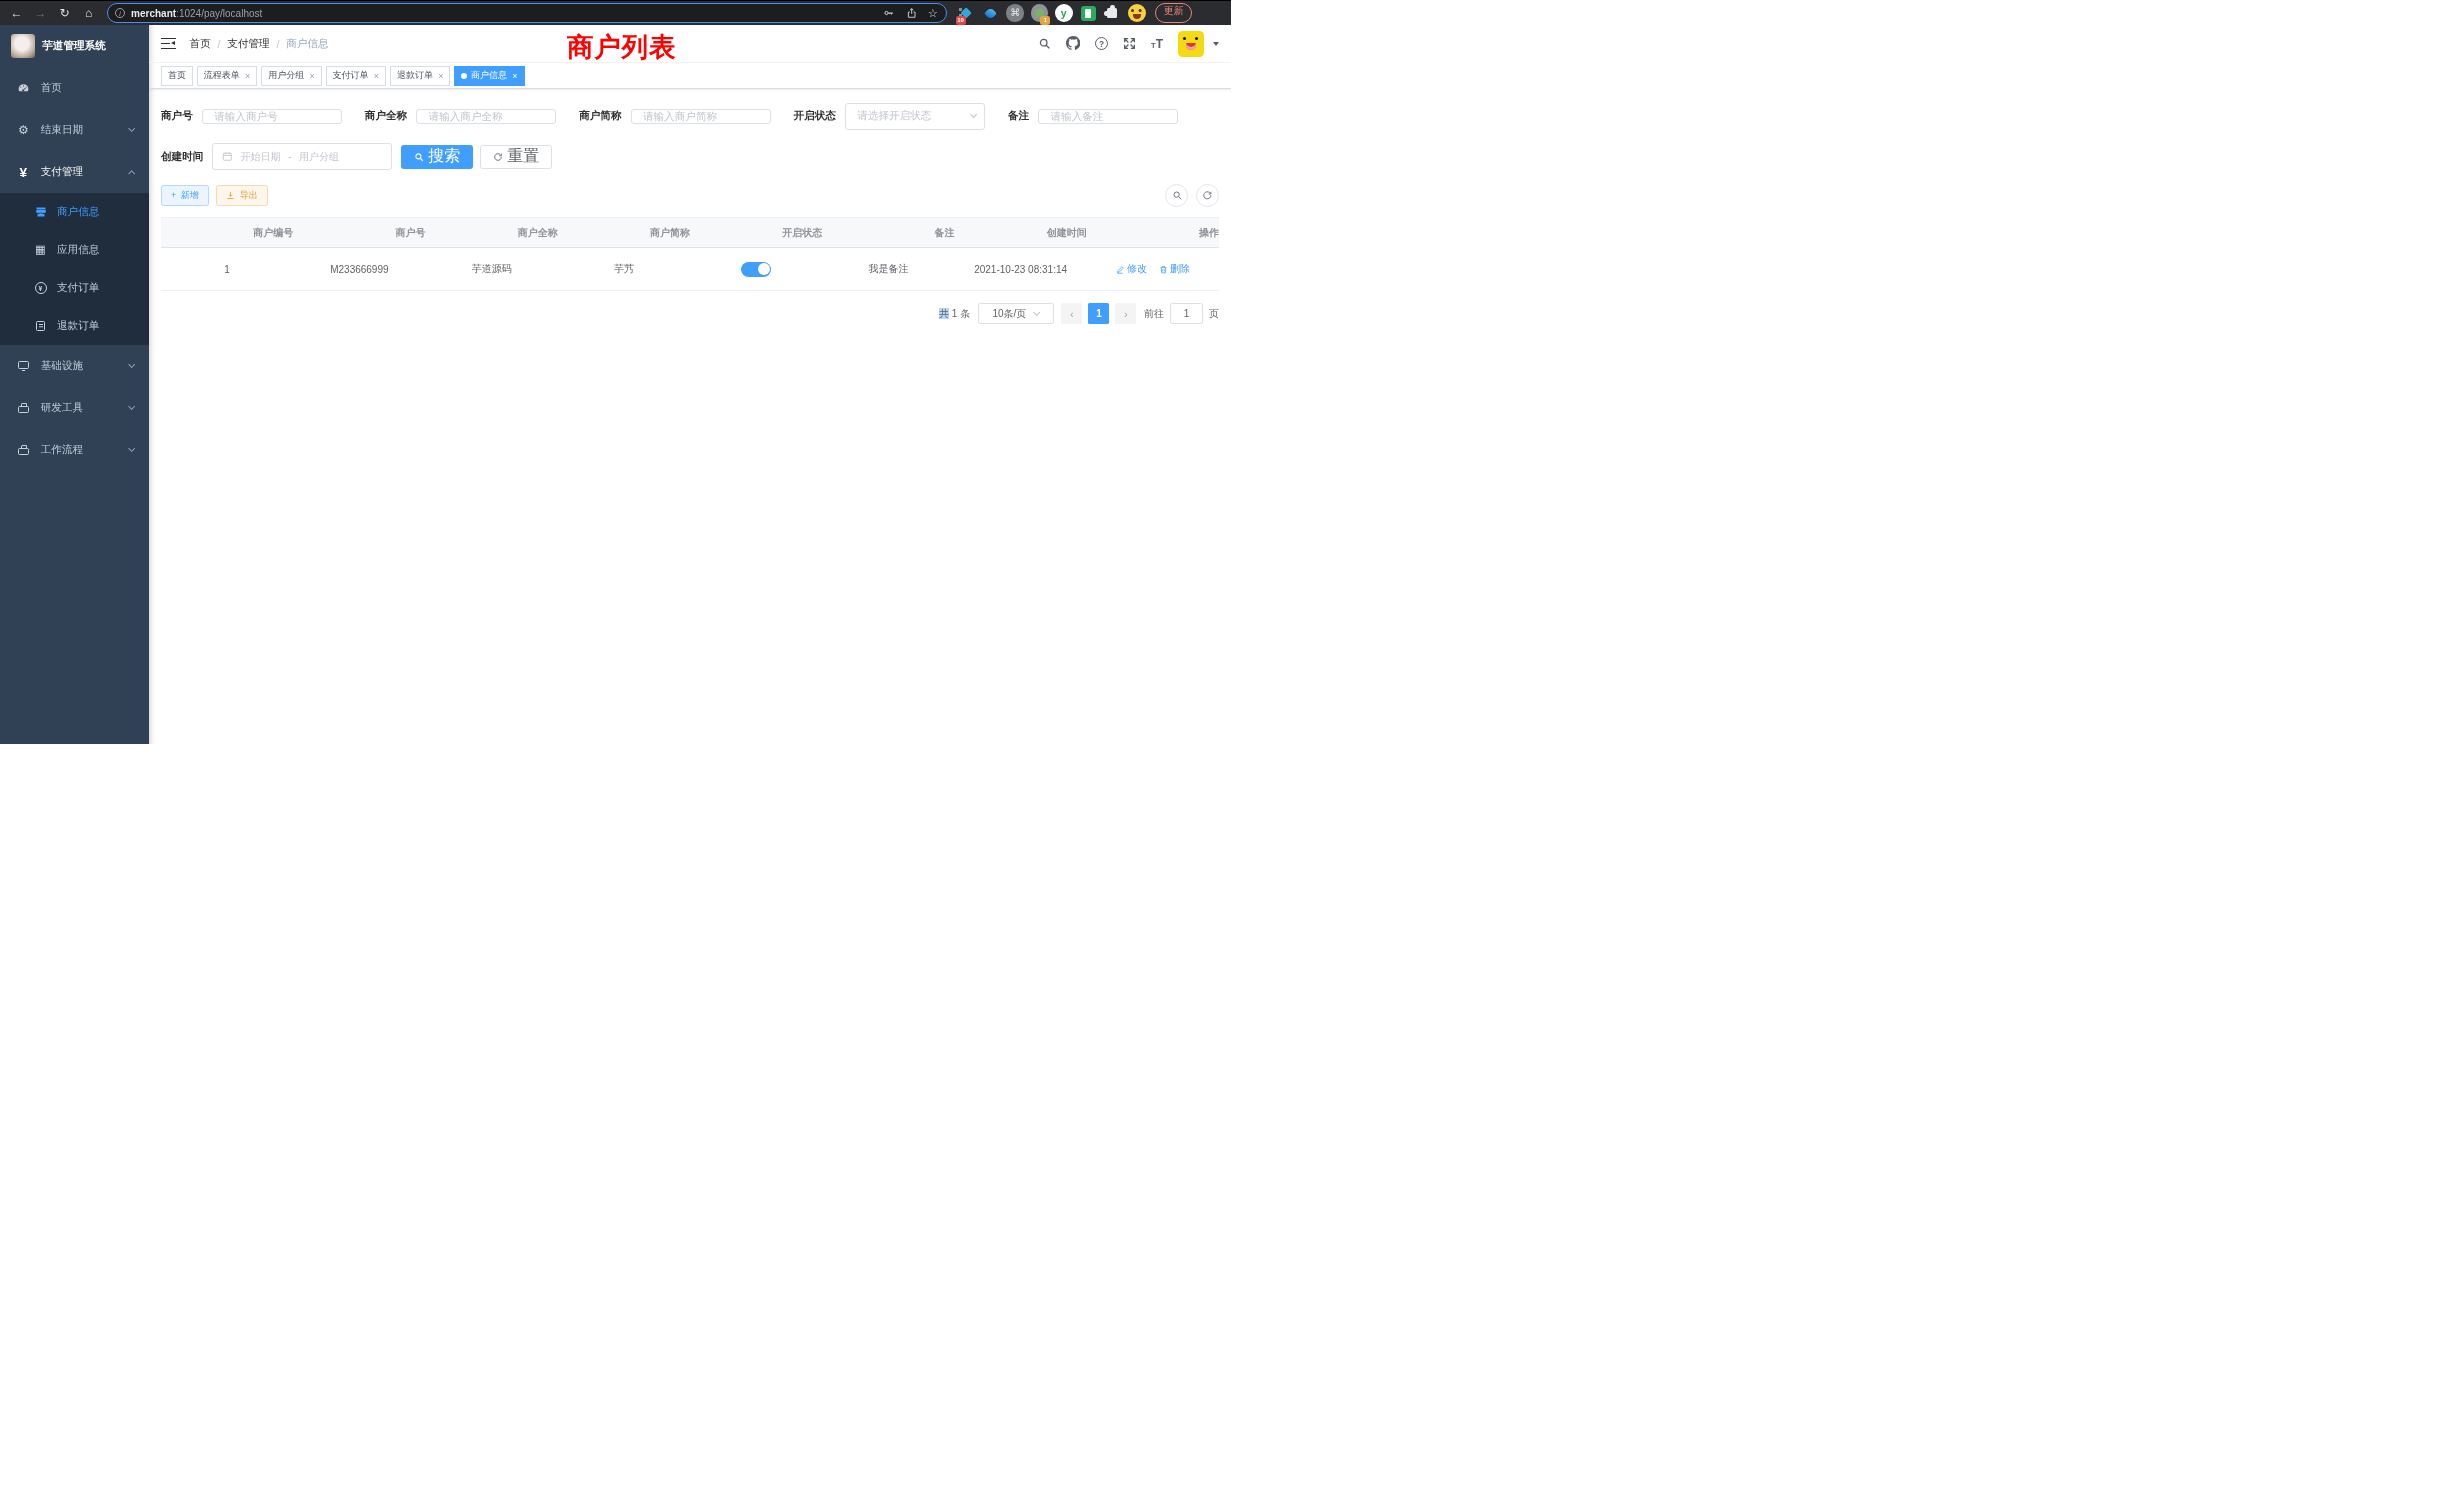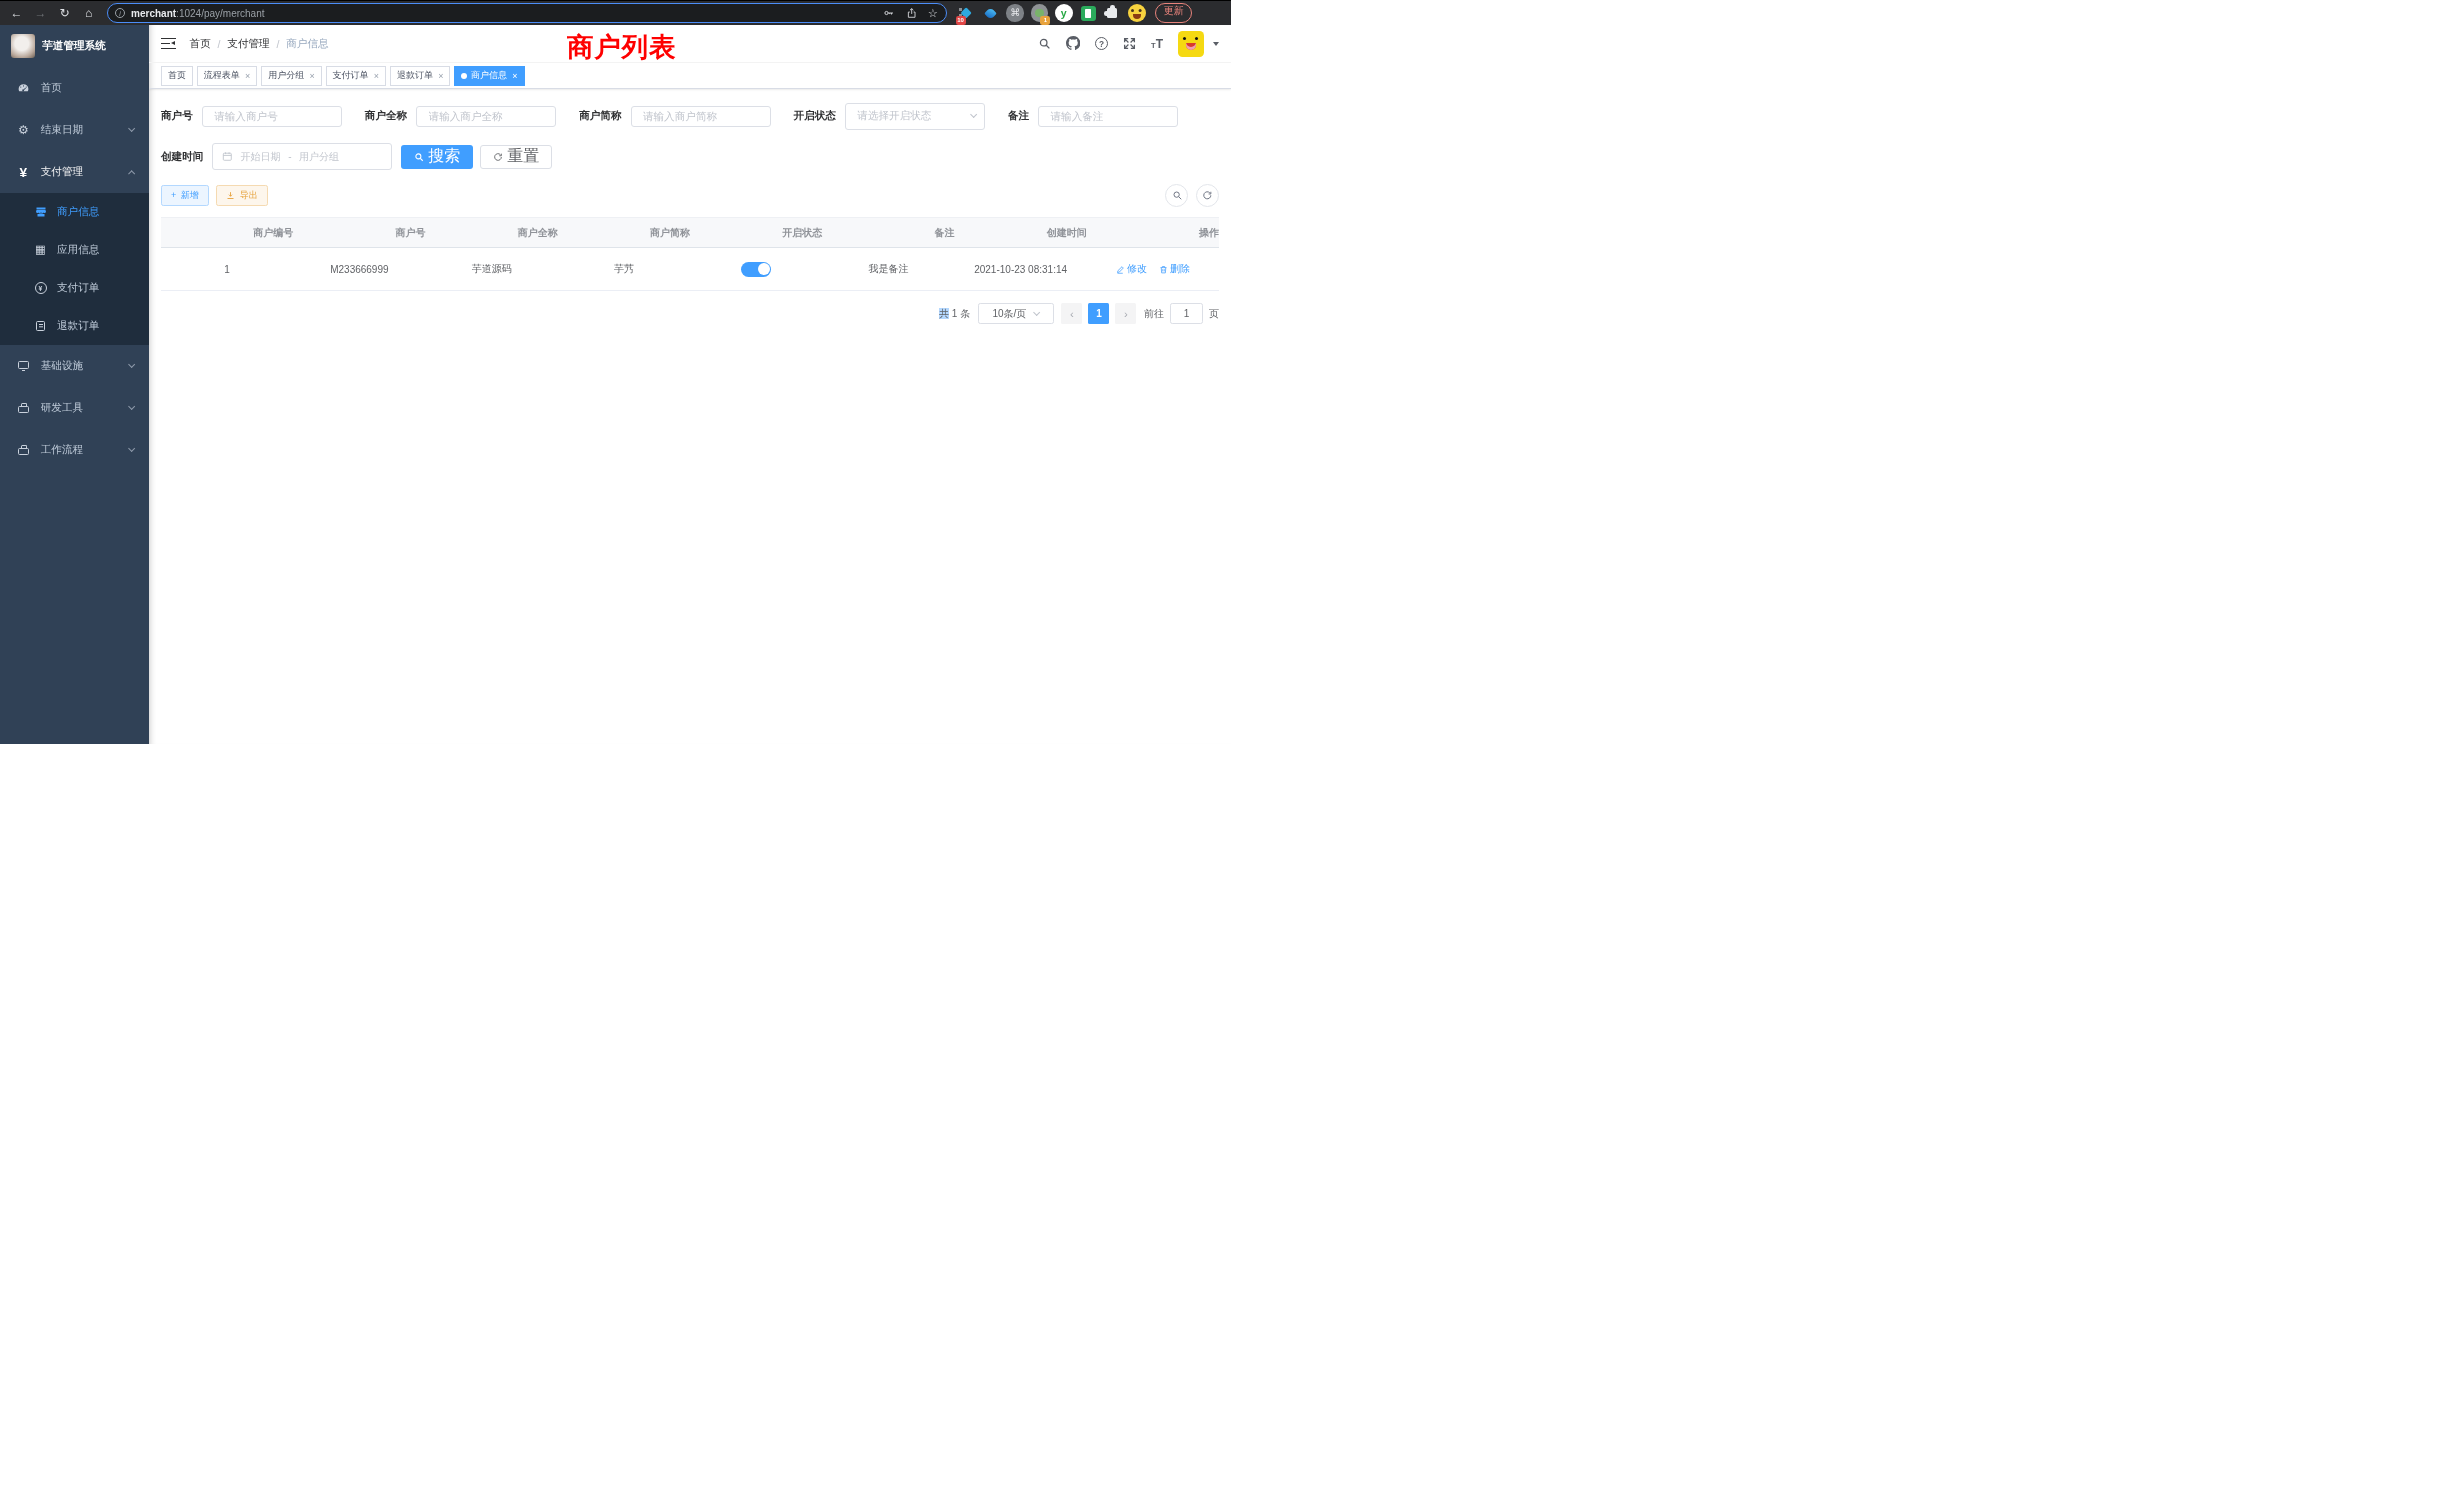--- a/index.html
+++ b/index.html
@@ -97,21 +97,21 @@
   .tab .x{font-size:9px;color:#9aa3af;margin-left:1.5px;}
   .tab.active{background:#409EFF;border-color:#409EFF;color:#fff;}
   .tab.active .x{color:#fff;}
   .dot{width:6px;height:6px;border-radius:50%;background:#fff;}
 
   
   .page{padding:13.6px 12px 0;position:relative;}
   .frow{display:flex;align-items:center;margin-bottom:13.6px;}
   .fgroup{display:flex;align-items:center;margin-right:23px;}
   .flabel{font-size:10.6px;font-weight:bold;color:#303133;margin-right:9px;white-space:nowrap;}
-  .inp{height:21px;border:0.8px solid #dcdfe6;border-radius:3px;padding:0 11.4px;font-size:10.6px;color:#606266;width:140px;background:#fff;outline:none;font-family:inherit;}
+  .inp{height:15px;border:0.8px solid #dcdfe6;border-radius:3px;padding:0 11.4px;font-size:10.6px;color:#606266;width:140px;background:#fff;outline:none;font-family:inherit;}
   .inp::placeholder{color:#c0c4cc;}
   .selbox{height:27px;border:0.8px solid #dcdfe6;border-radius:3px;padding:0 7.6px 0 11.4px;display:flex;align-items:center;width:140px;background:#fff;cursor:pointer;}
   .selbox .ph{font-size:10.6px;color:#c0c4cc;flex:1;}
   .sel-ar{width:5.3px;height:5.3px;border-right:1.1px solid #c0c4cc;border-bottom:1.1px solid #c0c4cc;transform:rotate(45deg);margin-top:-3px;}
   .daterange{height:27px;border:0.8px solid #dcdfe6;border-radius:3px;display:flex;align-items:center;padding:0 9px;gap:7.6px;width:180px;background:#fff;cursor:text;}
   .daterange .ph{font-size:10px;color:#c0c4cc;}
   .daterange .dash{color:#c0c4cc;font-size:10px;}
   .btn{display:inline-flex;align-items:center;gap:4.5px;border-radius:3px;font-size:16px;cursor:pointer;border:0.8px solid transparent;justify-content:center;}
   .btn-search{height:24px;padding:0 11.4px;background:#409EFF;color:#fff;margin-left:9px;}
   .btn-reset{height:24px;padding:0 11.4px;background:#fff;border-color:#dcdfe6;color:#606266;margin-left:7.6px;}
@@ -142,21 +142,21 @@
 <body>
 
 <div class="browser-bar">
   <div class="nav-ic">←</div>
   <div class="nav-ic disabled">→</div>
   <div class="nav-ic">↻</div>
   <div class="nav-ic">⌂</div>
 
   <div class="url-pill">
     <span class="info-ic">i</span>
-    <span class="url-text"><b>merchant</b><span class="rest">:1024/pay/merchant</span></span>
+    <span class="url-text"><b>merchant</b><span class="rest">:1024/pay/localhost</span></span>
     <span class="pill-right">
       <svg width="12" height="12" viewBox="0 0 24 24" fill="none" stroke="currentColor" stroke-width="2">
           <circle cx="7" cy="12" r="3.2"></circle>
           <path d="M10.2 12H20m-3 0v3m-3.5-3v2.2"></path>
         </svg>
       <svg width="11.4" height="12" viewBox="0 0 24 24" fill="none" stroke="currentColor" stroke-width="2">
           <path d="M12 3v11M8.5 6L12 2.8 15.5 6"></path>
           <path d="M8 10H5v11h14V10h-3"></path>
         </svg>
       <span class="star">☆</span>

